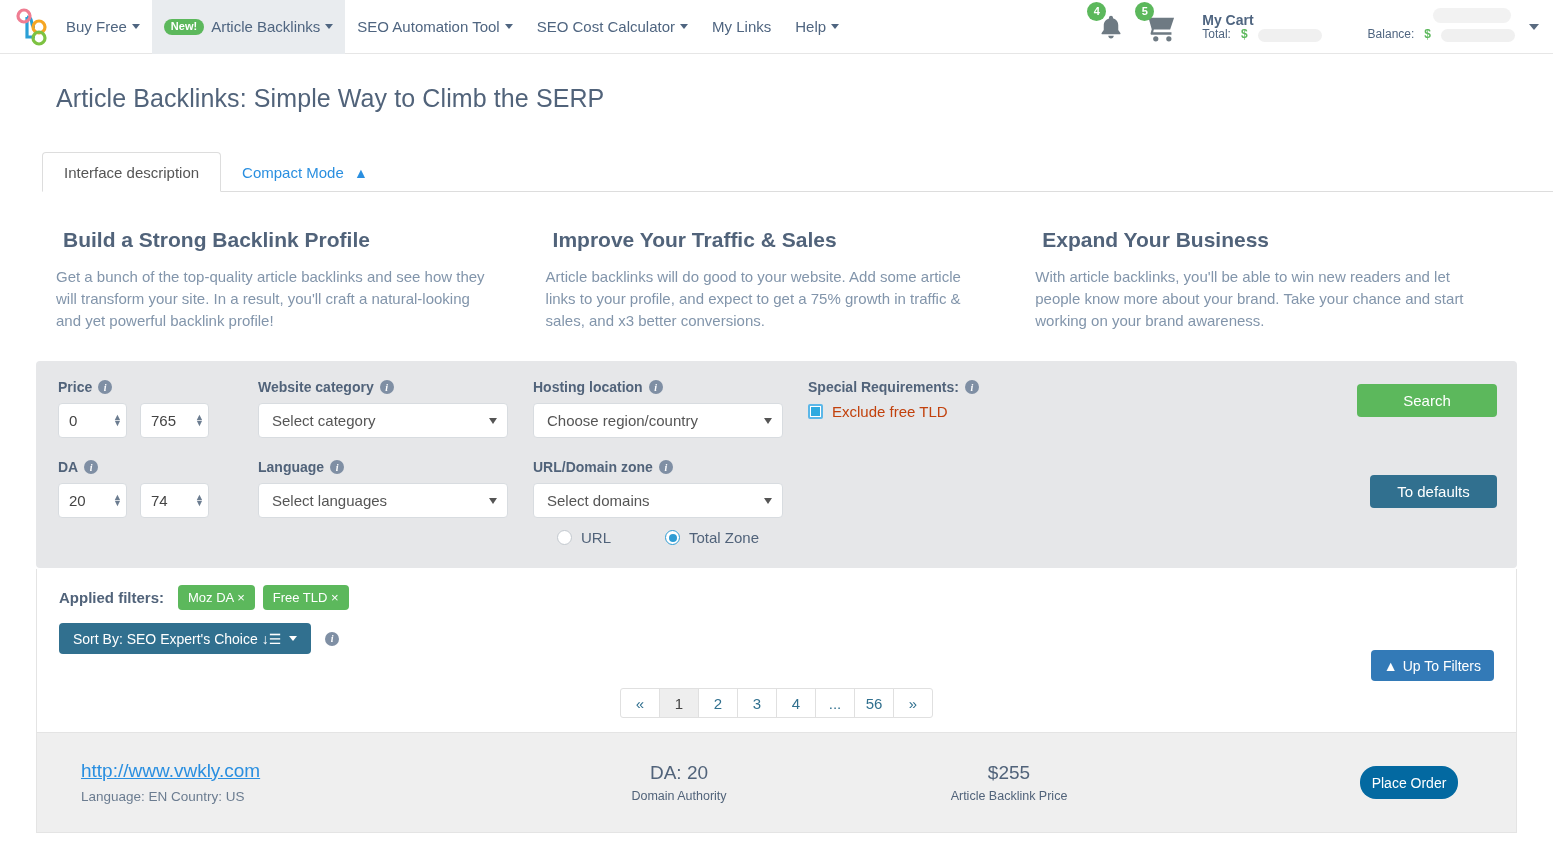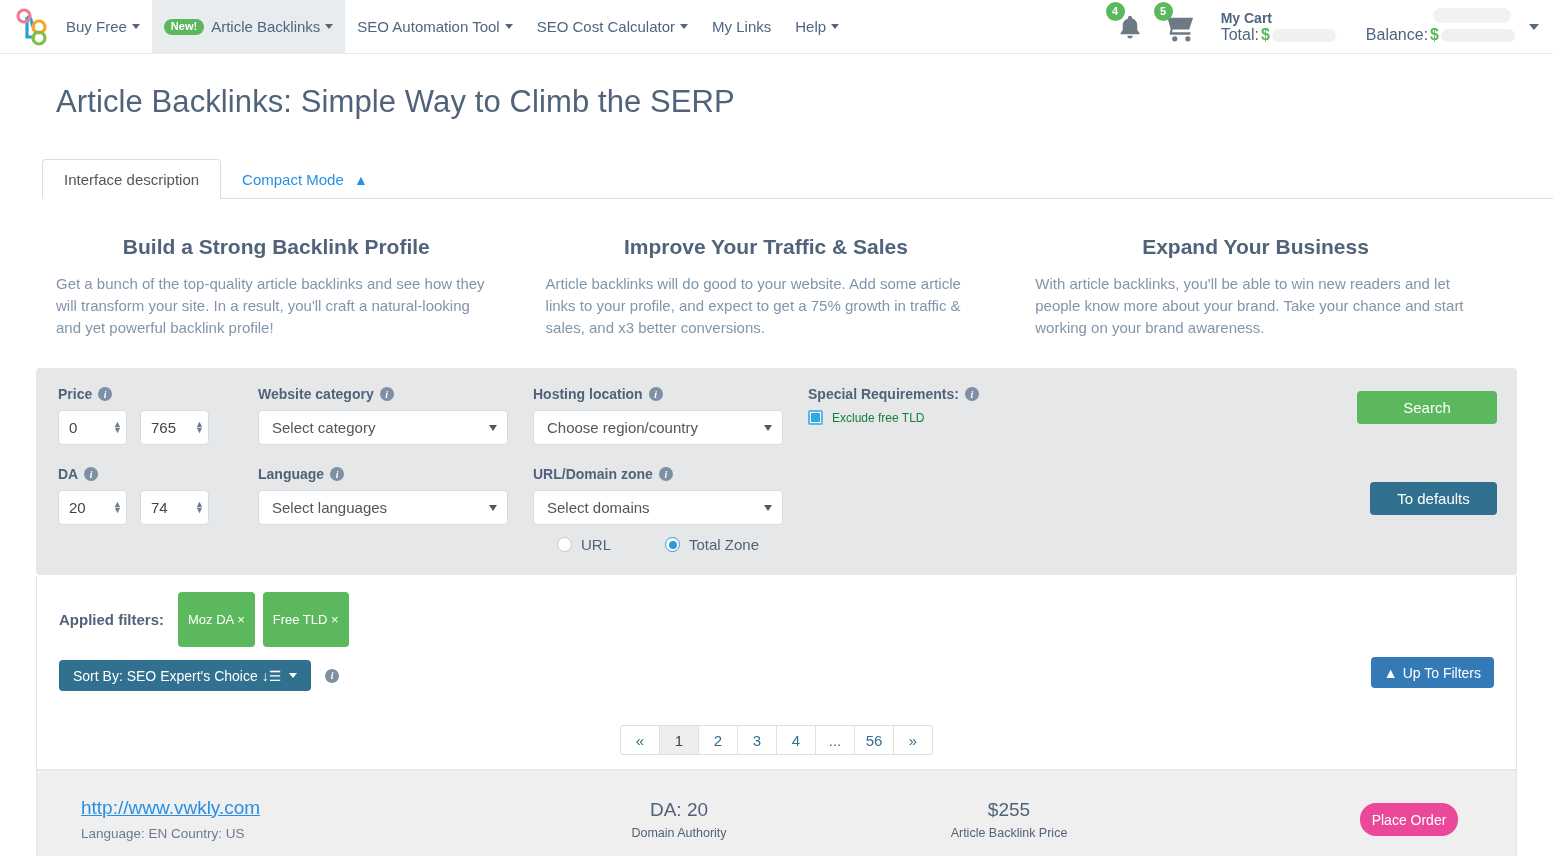--- a/index.html
+++ b/index.html
@@ -66,41 +66,41 @@
     position: absolute; top: -9px; left: -9px;
     background: #5cb85c; color: #fff;
     width: 19px; height: 19px; border-radius: 50%;
     font-size: 11px; font-weight: bold;
     display: flex; align-items: center; justify-content: center;
     line-height: 1;
   }
   .cart-block { display:flex; align-items:center; margin-left:12px; }
   .cart-text { margin-left: 6px; line-height: 1.15; }
   .cart-title { font-weight: bold; color: #4f6580; font-size: 14px; }
-  .cart-sub { font-size: 16px; color: #4f6580; display:flex; align-items:center; gap: 2px;}
+  .cart-sub { font-size: 12px; color: #4f6580; display:flex; align-items:center; gap: 10px;}
   .dollar { color: #5cb85c; font-weight: bold; }
   .redact { display:inline-block; height: 13px; border-radius: 7px;
             background: #f0f0f0; vertical-align: middle; }
   .redact.w1 { width: 64px; }
   .redact.w2 { width: 74px; }
   .user-dd-caret {
     margin-left: 14px;
     width: 0; height: 0;
     border-left: 5px solid transparent;
     border-right: 5px solid transparent;
     border-top: 6px solid #5a6b80;
   }
   .user-name-redact{
     position:absolute; right: 42px; top: 8px;
     width: 78px; height: 15px; border-radius: 8px; background:#f2f2f2;
   }
 
   
   .page-title {
-    font-size: 31px;
+    font-size: 25px;
     color: #51637a;
     padding: 30px 0 0 56px;
     font-weight: normal;
     margin: 0;
     letter-spacing: 0.1px;
   }
 
   .tabs-wrap { padding: 0 0 12px 42px; margin-top: 39px; }
   .tabs {
     display: flex; align-items: flex-end;
@@ -123,21 +123,21 @@
   .chev-up { margin-left: 6px; font-size: 14px; }
 
   .features {
     display: flex;
     padding: 24px 42px 0 42px;
     gap: 0;
   }
   .feature { width: 33.33%; padding-right: 42px; }
   .feature h3 {
     margin: 0 0 14px 21px;
-    font-size: 21px; font-weight: bold; color: #51637a; text-align: center;
+    font-size: 21px; font-weight: bold; color: #51637a;
   }
   .feature p {
     margin: 0 0 0 14px;
     font-size: 15px; line-height: 22px; color: #8295ab;
   }
 
   
   .shell { padding: 0 36px; margin-top: 29px; }
   .filter-panel {
     background: #e6e7e9;
@@ -190,21 +190,21 @@
     border-top: 6px solid #555;
   }
   .checkrow { display: flex; align-items: center; margin-top: 2px; }
   .chk {
     width: 15px; height: 15px; border-radius: 2px;
     border: 2px solid #5bb7e8; background: #fff;
     display: flex; align-items: center; justify-content: center;
     margin-right: 9px; cursor: pointer;
   }
   .chk i { width: 9px; height: 9px; background: #2eaae0; display: block; }
-  .chk-label { font-size: 12px; color: #15803d; }
+  .chk-label { font-size: 15px; color: #c2410c; }
 
   .radios { display: flex; align-items: center; margin-top: 11px; padding-left: 24px; gap: 54px; }
   .radio-item { display: flex; align-items: center; cursor: pointer; }
   .rad {
     width: 15px; height: 15px; border-radius: 50%;
     border: 1px solid #c3c9cf; background: #fff;
     margin-right: 9px;
     display:flex; align-items:center; justify-content:center;
   }
   .rad.on { border: 1px solid #2e9cd4; }
@@ -229,21 +229,21 @@
     border-top: none;
     margin-top: 1px;
     padding: 16px 22px 14px 22px;
     position: relative;
   }
   .applied-line { display: flex; align-items: center; }
   .applied-label { font-size: 15px; font-weight: bold; color: #51637a; margin-right: 14px; }
   .tag {
     background: #5cb85c; color: #fff;
     border-radius: 4px;
-    padding: 20px 10px;
+    padding: 5px 10px;
     font-size: 13px;
     margin-right: 8px;
     cursor: pointer;
   }
   .sortrow { display:flex; align-items:center; margin-top: 13px; }
   .sort-btn {
     background: #31708f; color: #fff;
     border-radius: 4px; border: none;
     height: 31px; padding: 0 14px;
     font-size: 14px; cursor: pointer;
@@ -292,21 +292,21 @@
     color: #2a8fe0; font-size: 19px; text-decoration: underline;
     display: block; margin-bottom: 6px; cursor:pointer;
   }
   .res-meta { font-size: 13.5px; color: #6b7c90; line-height: 18px; }
   .res-col-da { width: 300px; text-align: center; }
   .res-col-price { width: 360px; text-align: center; }
   .res-big { font-size: 19px; color: #51637a; margin-bottom: 5px; }
   .res-small { font-size: 12.5px; color: #51637a; }
   .res-col-order { flex: 1; display: flex; justify-content: flex-end; padding-right: 36px;}
   .btn-order {
-    background: #ec4899; color: #fff; border: none; border-radius: 16px;
+    background: #0369a1; color: #fff; border: none; border-radius: 16px;
     width: 98px; height: 33px; font-size: 14px; cursor: pointer;
     font-family: "Liberation Sans", sans-serif;
   }
 </style>
 </head>
 <body>
 
 <div class="navbar">
   <div class="nav-left">
     <div class="logo-wrap">

